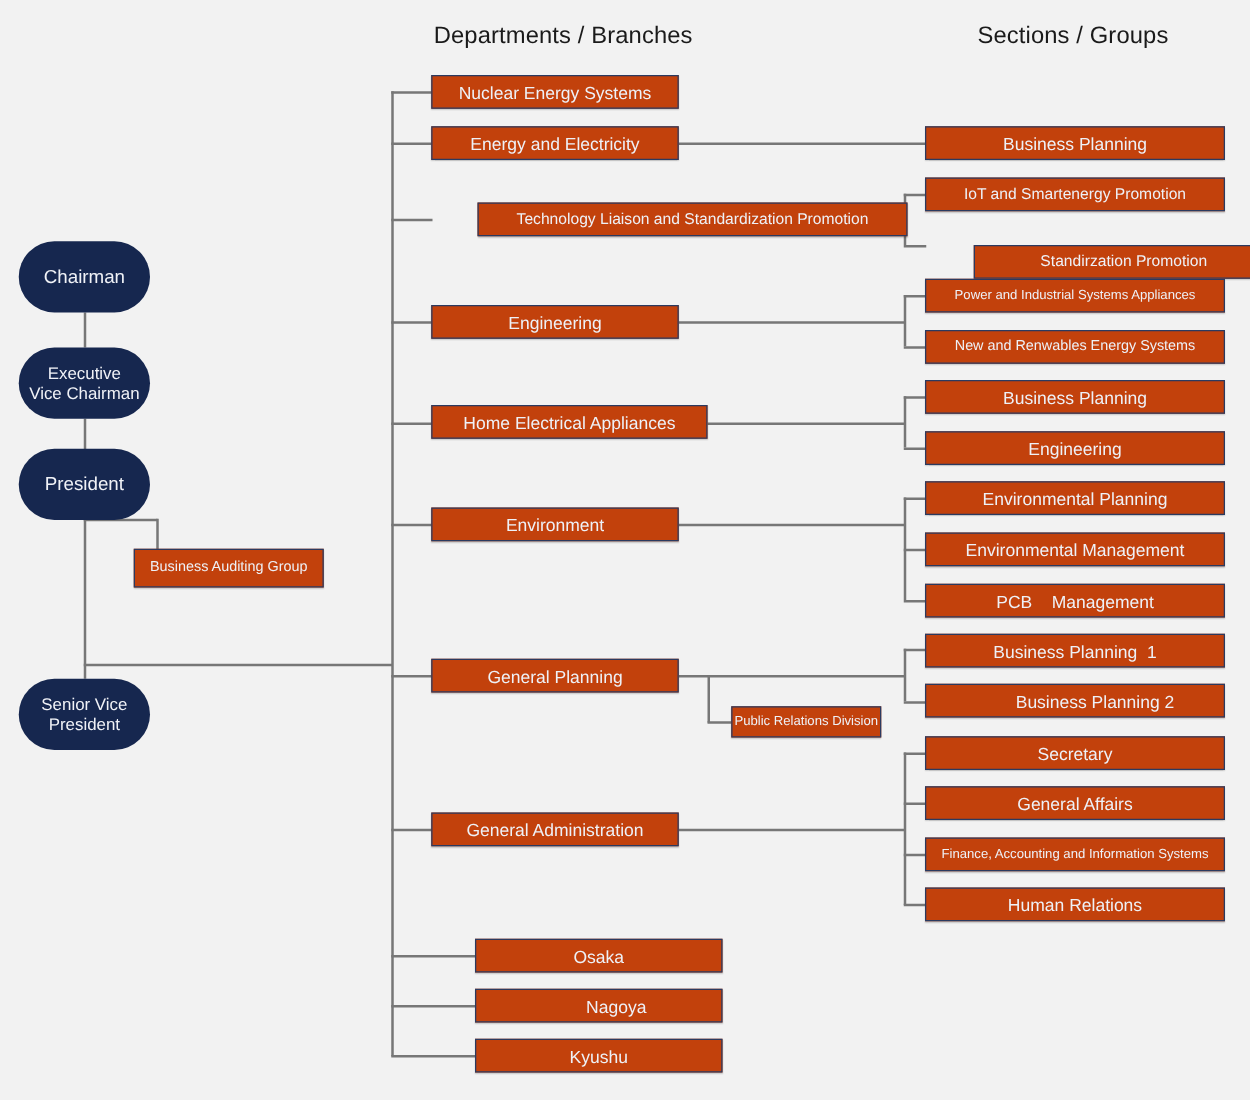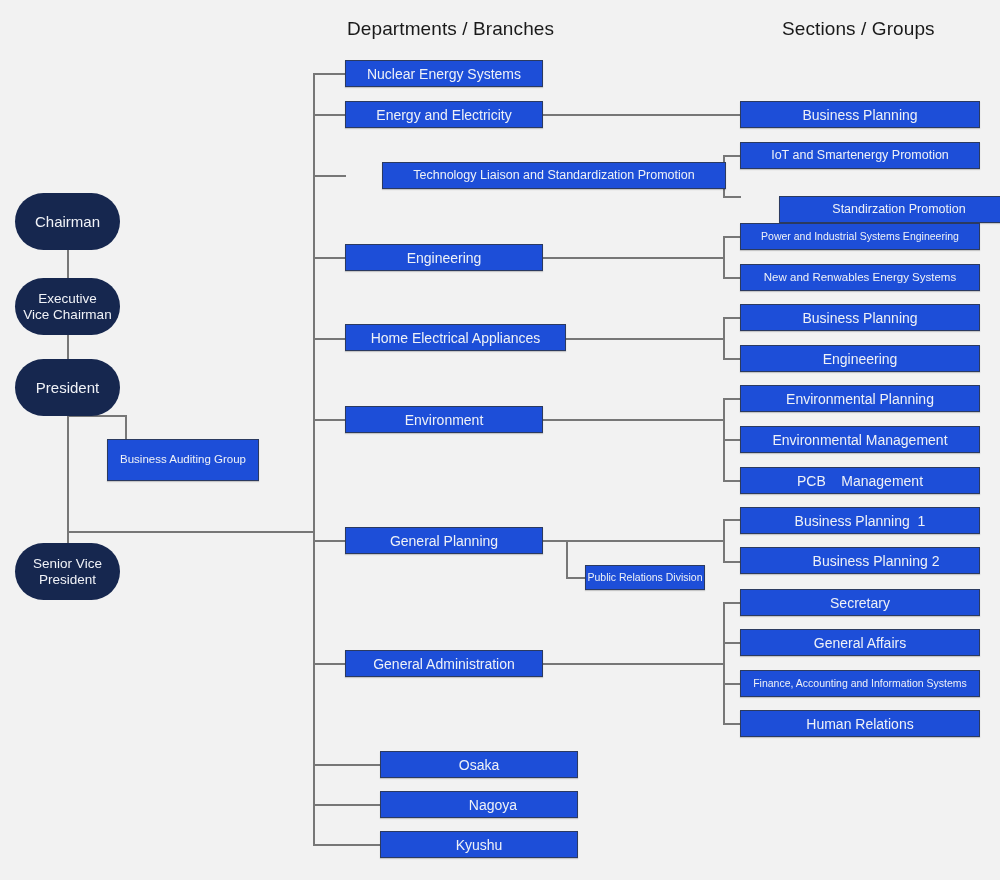--- a/index.html
+++ b/index.html
@@ -17,21 +17,21 @@
     position:absolute;
     font-size:19px;
     color:#1a1a1a;
     white-space:nowrap;
     letter-spacing:.1px;
   }
 
   
   .node{
     position:absolute;
-    background:#1d4ed8;
+    background:#c2410c;
     color:#eef1f7;
     display:flex;
     align-items:center;
     justify-content:center;
     box-sizing:border-box;
     font-size:14px;
     text-align:center;
     white-space:pre;
     line-height:1;
     border:1px solid #2b3a60;
@@ -142,21 +142,21 @@
 
   <div class="pill" style="left:15px;top:359px;width:105px;height:57px;">
     <span>President</span>
   </div>
 
   <div class="pill two-line" style="left:15px;top:543px;width:105px;height:57px;white-space:pre-line;">
     <span style="white-space:pre-line;">Senior Vice
 President</span>
   </div>
 
-  <div class="node small" style="left:107px;top:439px;width:152px;height:42px;">
+  <div class="node small" style="left:107px;top:439px;width:152px;height:31px;">
     <span>Business Auditing Group</span>
   </div>
 
   <div class="node" style="left:345px;top:60px;width:198px;height:27px;">
     <span>Nuclear Energy Systems</span>
   </div>
 
   <div class="node" style="left:345px;top:101px;width:198px;height:27px;">
     <span>Energy and Electricity</span>
   </div>
@@ -204,21 +204,21 @@
   </div>
 
   <div class="node mid" style="left:740px;top:142px;width:240px;height:27px;">
     <span>IoT and Smartenergy Promotion</span>
   </div>
   <div class="node mid" style="left:740px;top:196px;width:240px;height:27px;margin-left:39px;">
     <span>Standirzation Promotion</span>
   </div>
 
   <div class="node tiny" style="left:740px;top:223px;width:240px;height:27px;">
-    <span>Power and Industrial Systems Engineering</span>
+    <span>Power and Industrial Systems Appliances</span>
   </div>
   <div class="node small" style="left:740px;top:264px;width:240px;height:27px;">
     <span>New and Renwables Energy Systems</span>
   </div>
 
   <div class="node" style="left:740px;top:304px;width:240px;height:27px;">
     <span>Business Planning</span>
   </div>
   <div class="node" style="left:740px;top:345px;width:240px;height:27px;">
     <span>Engineering</span>

